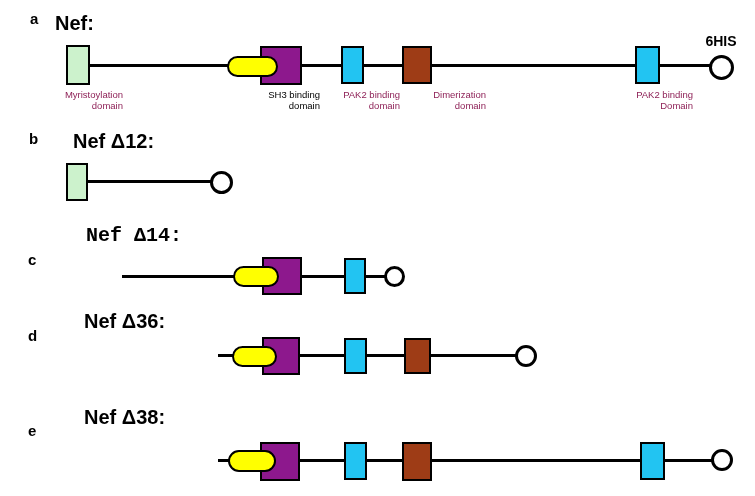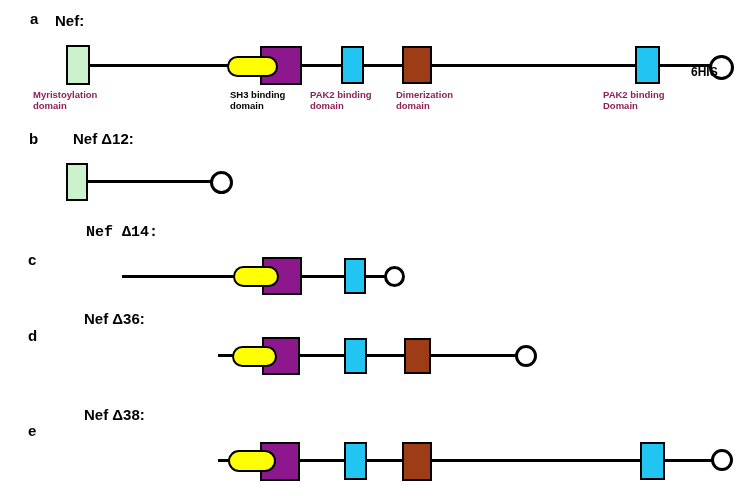--- a/index.html
+++ b/index.html
@@ -13,21 +13,21 @@
     overflow: hidden;
   }
   .panel-letter {
     position: absolute;
     font-size: 15px;
     font-weight: bold;
     color: #000000;
   }
   .panel-title {
     position: absolute;
-    font-size: 15px;
+    font-size: 20px;
     font-weight: bold;
     color: #000000;
   }
   .line {
     position: absolute;
     height: 3px;
     background: #000000;
     z-index: 1;
   }
   .box {
@@ -50,37 +50,36 @@
     position: absolute;
     background: #ffffff;
     border: 3px solid #000000;
     border-radius: 50%;
     z-index: 2;
   }
   .domain-label {
     position: absolute;
     width: 90px;
     font-size: 9.5px;
-    font-weight: bold;
+    font-weight: normal;
     line-height: 11px;
-    text-align: left;
+    text-align: right;
     white-space: pre-line;
     z-index: 4;
   }
   .domain-label.magenta { color: #8e2157; }
   .domain-label.black   { color: #000000; }
   .his-label {
     position: absolute;
     width: 60px;
-    font-size: 12px;
+    font-size: 14px;
     font-weight: bold;
     color: #000000;
-    text-align: left;
+    text-align: center;
     z-index: 4;
-    margin-top: 32px;
   }
 </style>
 </head>
 <body>
 
 <div id="figure">
 
   <span class="panel-letter" style="left:30px; top:10px;">a</span>
   <span class="panel-title" style="left:55px; top:12px;">Nef:</span>
 

